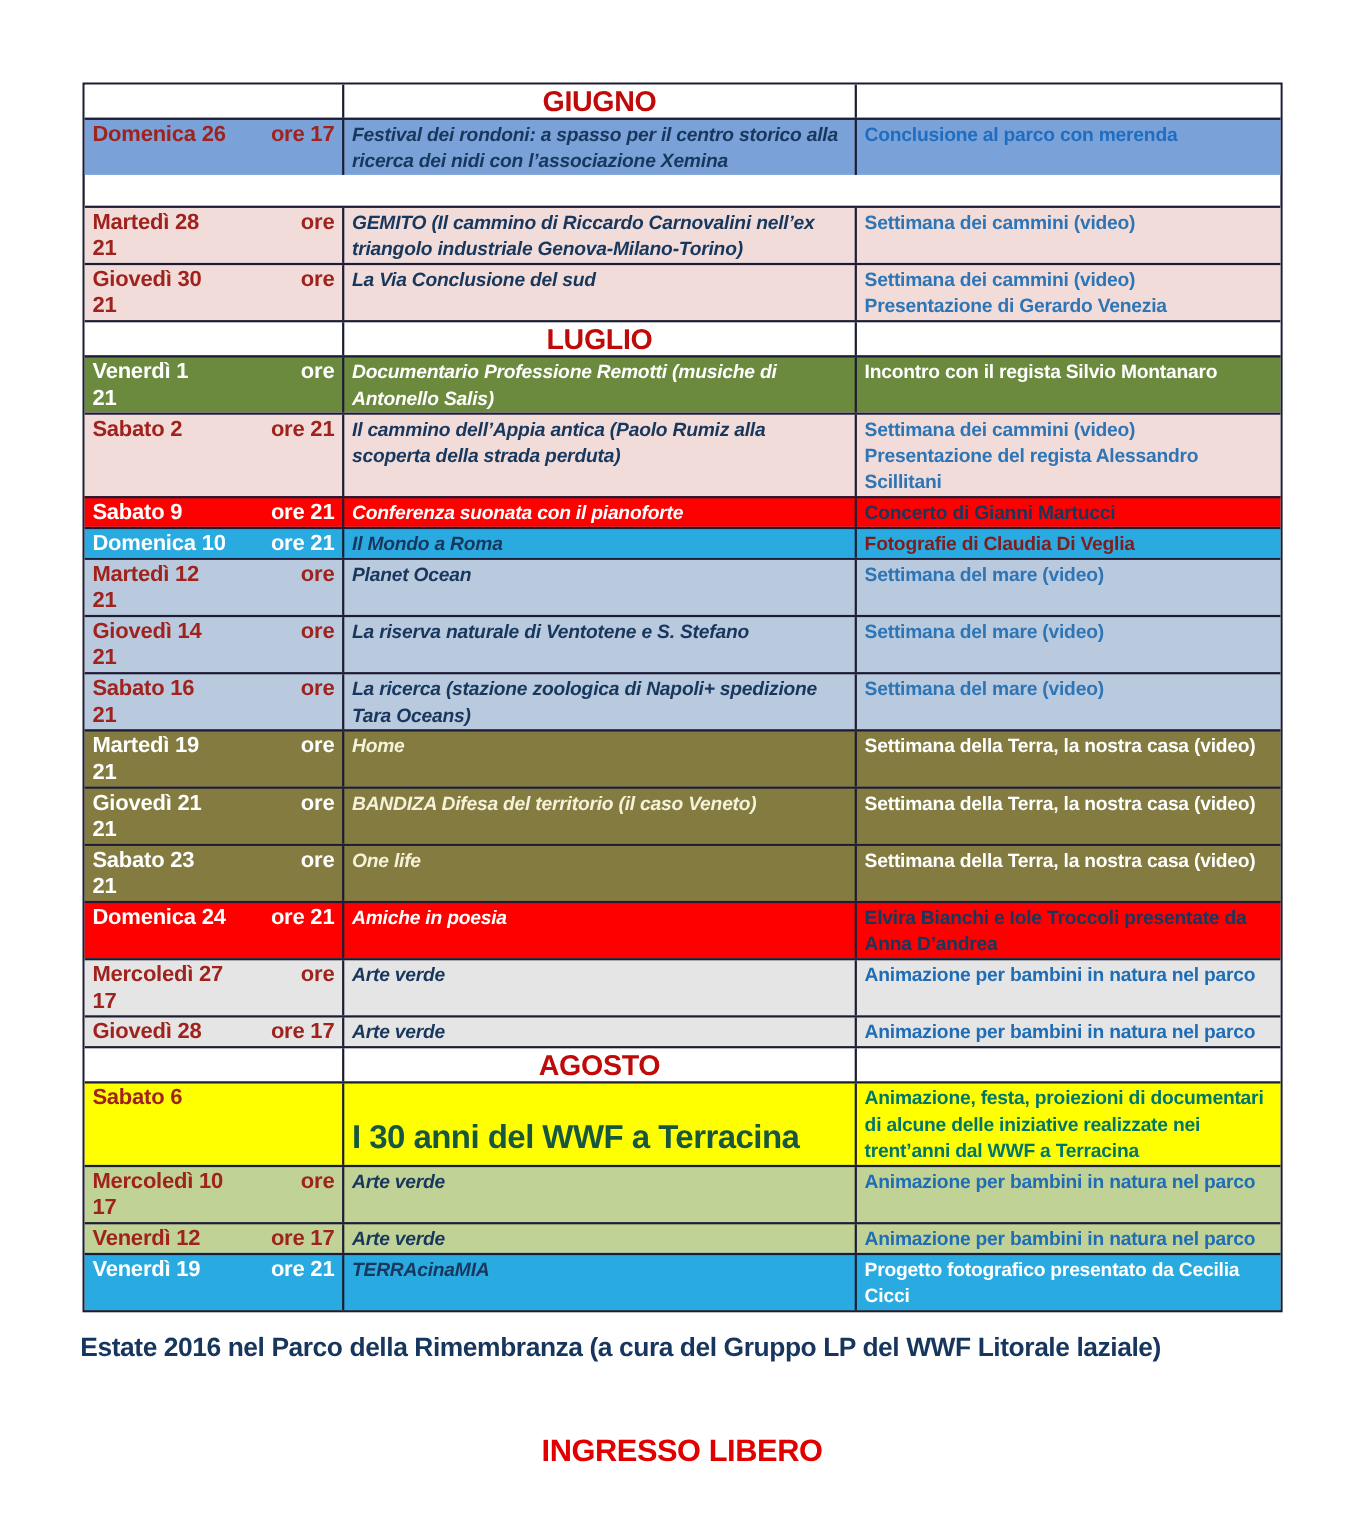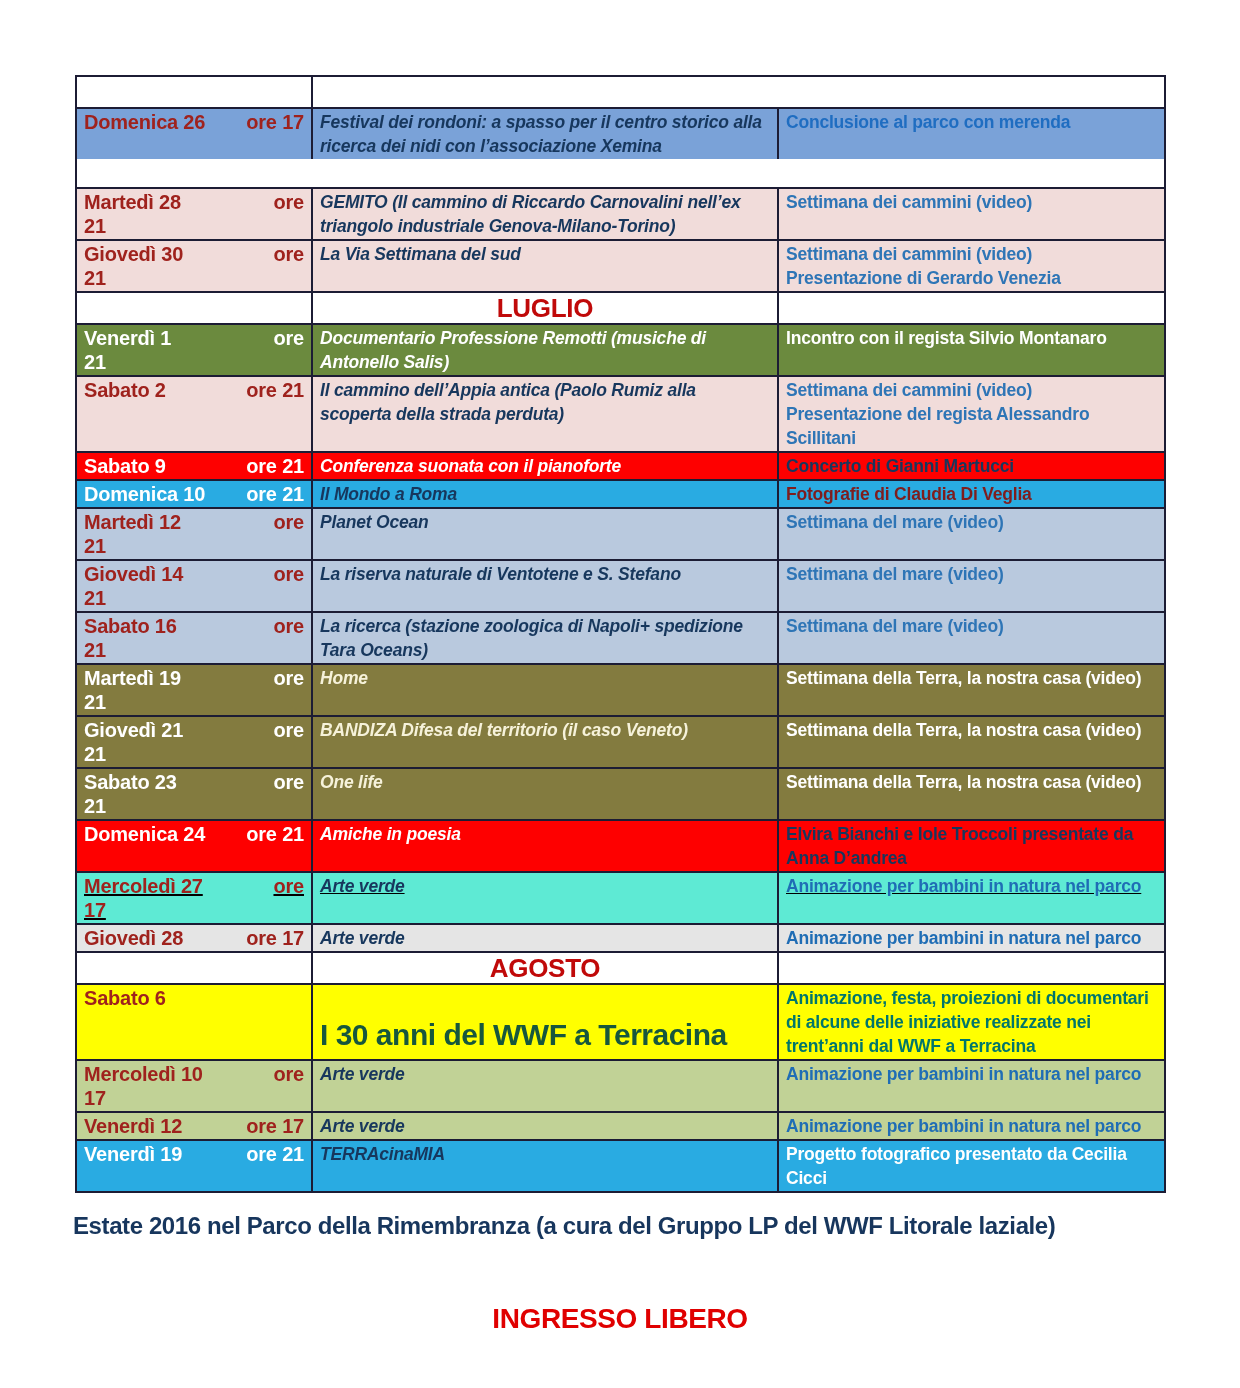--- a/index.html
+++ b/index.html
@@ -37,20 +37,23 @@
     position:absolute; left:0; top:1303px; width:1240px; text-align:center;
     font-weight:bold; font-size:28px; letter-spacing:-0.4px;
   }
 </style>
 </head>
 <body>
 
 <div class="table">
     <div class="row month-row">
       <div class="cell c1"></div>
+      <div class="cell c2">
+        <div class="month-label" style="color: rgb(192, 9, 9);">GIUGNO</div>
+      </div>
       <div class="cell c3"></div>
     </div>
     <div class="row" style="background: rgb(122, 162, 216);">
       <div class="cell c1 date" style="color: rgb(159, 34, 29);">
         <div class="date-line">
           <span>Domenica 26</span>
           <span>ore 17</span>
         </div>
       </div>
       <div class="cell c2">
@@ -77,21 +80,21 @@
     </div>
     <div class="row" style="background: rgb(241, 220, 218); justify-content: flex-end;">
       <div class="cell c1 date" style="color: rgb(159, 34, 29);">
         <div class="date-line">
           <span>Giovedì 30</span>
           <span>ore</span>
         </div>
         <div><span>21</span></div>
       </div>
       <div class="cell c2">
-        <div class="title" style="color: rgb(23, 55, 93);">La Via Settimana del sud</div>
+        <div class="title" style="color: rgb(23, 55, 93);">La Via Conclusione del sud</div>
       </div>
       <div class="cell c3">
         <div class="notes" style="color: rgb(46, 117, 182);">Settimana dei cammini (video)
 Presentazione di Gerardo Venezia</div>
       </div>
     </div>
     <div class="row month-row">
       <div class="cell c1"></div>
       <div class="cell c2">
         <div class="month-label" style="color: rgb(192, 9, 9);">LUGLIO</div>
@@ -253,21 +256,21 @@
           <span>ore 21</span>
         </div>
       </div>
       <div class="cell c2">
         <div class="title" style="color: rgb(255, 255, 255);">Amiche in poesia</div>
       </div>
       <div class="cell c3">
         <div class="notes" style="color: rgb(23, 55, 93);">Elvira Bianchi e Iole Troccoli presentate da Anna D’andrea</div>
       </div>
     </div>
-    <div class="row" style="background: #5eead4; text-decoration: underline;">
+    <div class="row" style="background: #e5e5e5;">
       <div class="cell c1 date" style="color: rgb(159, 34, 29);">
         <div class="date-line">
           <span>Mercoledì 27</span>
           <span>ore</span>
         </div>
         <div><span>17</span></div>
       </div>
       <div class="cell c2">
         <div class="title" style="color: rgb(23, 55, 93);">Arte verde</div>
       </div>

